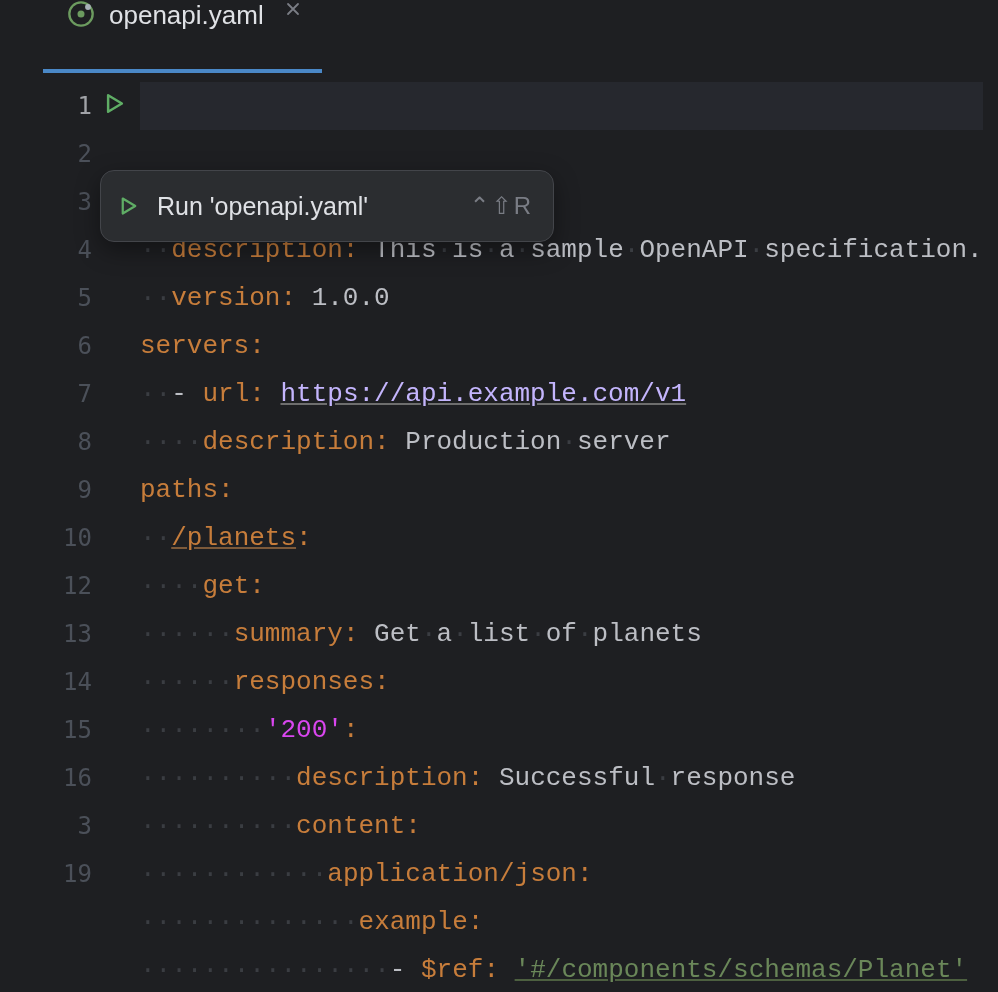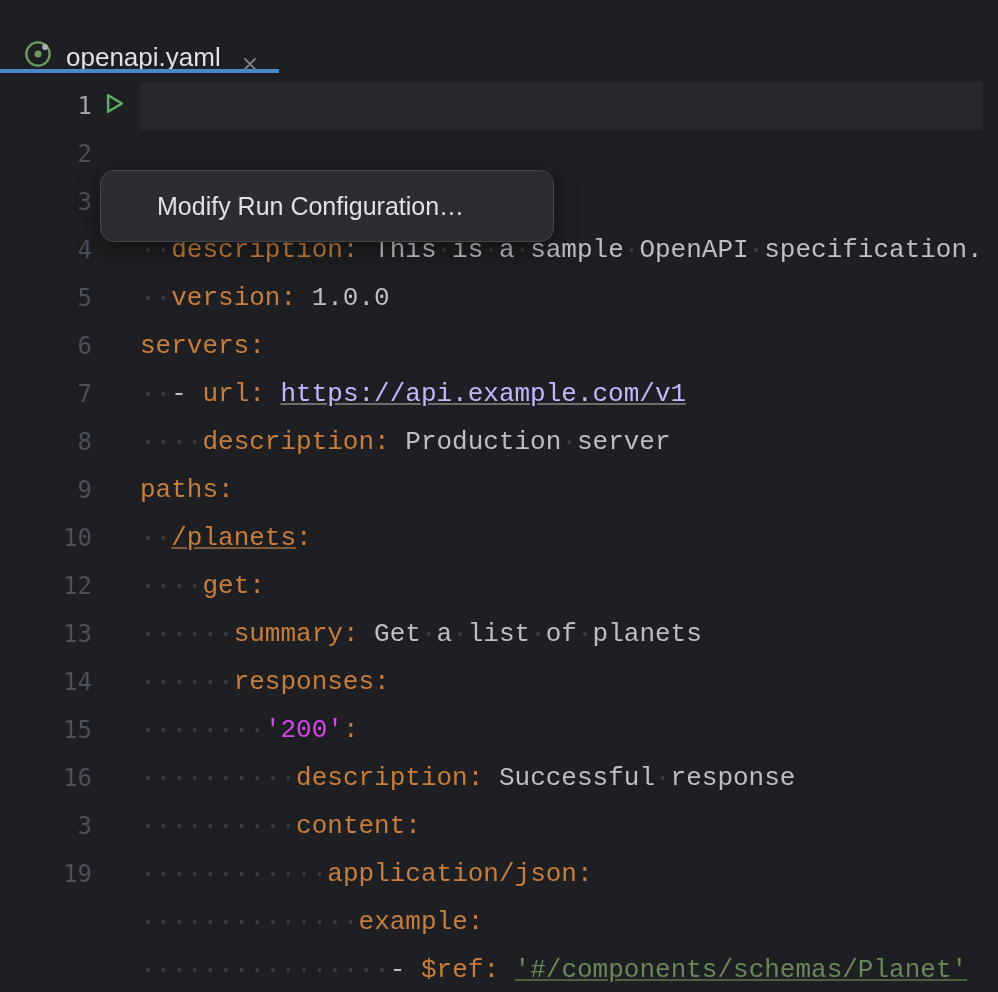--- a/index.html
+++ b/index.html
@@ -13,25 +13,26 @@
     }
     .tab-bar {
       height: 74px;
       display: flex;
       align-items: stretch;
       border-bottom: 1px solid #1e1f22;
       background: #1e1f22;
     }
     .tab {
       display: flex;
-      align-items: flex-end;
+      align-items: flex-start;
       padding: 0 20px 0 24px;
       gap: 14px;
       position: relative;
       cursor: pointer;
+      margin-left: 43px;
     }
     .tab.active {
       background: #1e1f22;
     }
     .tab.active::after {
       content: '';
       position: absolute;
       bottom: 0;
       left: 0;
       right: 0;
@@ -212,17 +213,22 @@
         <span class="line-num">3</span>
       </div>
       <div class="gutter-row">
         <span class="line-num">19</span>
       </div>
     </div>
   <div class="code" id="code"><div class="code-row caret-line"></div><div class="code-row"></div><div class="code-row"></div><div class="code-row"><span class="ws">·</span><span class="ws">·</span><span class="key-orange">description</span><span class="key-orange">: </span><span class="val">This</span><span class="ws">·</span><span class="val">is</span><span class="ws">·</span><span class="val">a</span><span class="ws">·</span><span class="val">sample</span><span class="ws">·</span><span class="val">OpenAPI</span><span class="ws">·</span><span class="val">specification.</span></div><div class="code-row"><span class="ws">·</span><span class="ws">·</span><span class="key-orange">version</span><span class="key-orange">: </span><span class="val">1.0.0</span></div><div class="code-row"><span class="key-orange">servers</span><span class="key-orange">:</span></div><div class="code-row"><span class="ws">·</span><span class="ws">·</span><span class="val">- </span><span class="key-orange">url</span><span class="key-orange">: </span><span class="link">https://api.example.com/v1</span></div><div class="code-row"><span class="ws">·</span><span class="ws">·</span><span class="ws">·</span><span class="ws">·</span><span class="key-orange">description</span><span class="key-orange">: </span><span class="val">Production</span><span class="ws">·</span><span class="val">server</span></div><div class="code-row"><span class="key-orange">paths</span><span class="key-orange">:</span></div><div class="code-row"><span class="ws">·</span><span class="ws">·</span><span class="path-link">/planets</span><span class="key-orange">:</span></div><div class="code-row"><span class="ws">·</span><span class="ws">·</span><span class="ws">·</span><span class="ws">·</span><span class="key-orange">get</span><span class="key-orange">:</span></div><div class="code-row"><span class="ws">·</span><span class="ws">·</span><span class="ws">·</span><span class="ws">·</span><span class="ws">·</span><span class="ws">·</span><span class="key-orange">summary</span><span class="key-orange">: </span><span class="val">Get</span><span class="ws">·</span><span class="val">a</span><span class="ws">·</span><span class="val">list</span><span class="ws">·</span><span class="val">of</span><span class="ws">·</span><span class="val">planets</span></div><div class="code-row"><span class="ws">·</span><span class="ws">·</span><span class="ws">·</span><span class="ws">·</span><span class="ws">·</span><span class="ws">·</span><span class="key-orange">responses</span><span class="key-orange">:</span></div><div class="code-row"><span class="ws">·</span><span class="ws">·</span><span class="ws">·</span><span class="ws">·</span><span class="ws">·</span><span class="ws">·</span><span class="ws">·</span><span class="ws">·</span><span class="str">'200'</span><span class="key-orange">:</span></div><div class="code-row"><span class="ws">·</span><span class="ws">·</span><span class="ws">·</span><span class="ws">·</span><span class="ws">·</span><span class="ws">·</span><span class="ws">·</span><span class="ws">·</span><span class="ws">·</span><span class="ws">·</span><span class="key-orange">description</span><span class="key-orange">: </span><span class="val">Successful</span><span class="ws">·</span><span class="val">response</span></div><div class="code-row"><span class="ws">·</span><span class="ws">·</span><span class="ws">·</span><span class="ws">·</span><span class="ws">·</span><span class="ws">·</span><span class="ws">·</span><span class="ws">·</span><span class="ws">·</span><span class="ws">·</span><span class="key-orange">content</span><span class="key-orange">:</span></div><div class="code-row"><span class="ws">·</span><span class="ws">·</span><span class="ws">·</span><span class="ws">·</span><span class="ws">·</span><span class="ws">·</span><span class="ws">·</span><span class="ws">·</span><span class="ws">·</span><span class="ws">·</span><span class="ws">·</span><span class="ws">·</span><span class="key-orange">application/json</span><span class="key-orange">:</span></div><div class="code-row"><span class="ws">·</span><span class="ws">·</span><span class="ws">·</span><span class="ws">·</span><span class="ws">·</span><span class="ws">·</span><span class="ws">·</span><span class="ws">·</span><span class="ws">·</span><span class="ws">·</span><span class="ws">·</span><span class="ws">·</span><span class="ws">·</span><span class="ws">·</span><span class="key-orange">example</span><span class="key-orange">:</span></div><div class="code-row"><span class="ws">·</span><span class="ws">·</span><span class="ws">·</span><span class="ws">·</span><span class="ws">·</span><span class="ws">·</span><span class="ws">·</span><span class="ws">·</span><span class="ws">·</span><span class="ws">·</span><span class="ws">·</span><span class="ws">·</span><span class="ws">·</span><span class="ws">·</span><span class="ws">·</span><span class="ws">·</span><span class="val">- </span><span class="key-orange">$ref</span><span class="key-orange">: </span><span class="ref-link">'#/components/schemas/Planet'</span></div></div>
 
   <div class="context-menu">
     <div class="menu-item">
-      <span class="menu-icon blank"></span>
-      <span class="menu-label">Modify Run Configuration…</span>
+      <span class="menu-icon">
+        <svg width="20" height="20" viewBox="0 0 16 16">
+            <path d="M3 2 L13 8 L3 14 Z" fill="none" stroke="#5fad65" stroke-width="1.8" stroke-linejoin="round"></path>
+          </svg>
+      </span>
+      <span class="menu-label">Run 'openapi.yaml'</span>
+      <span class="menu-shortcut">⌃⇧R</span>
     </div>
   </div>
 </div>
 
 </body></html>

